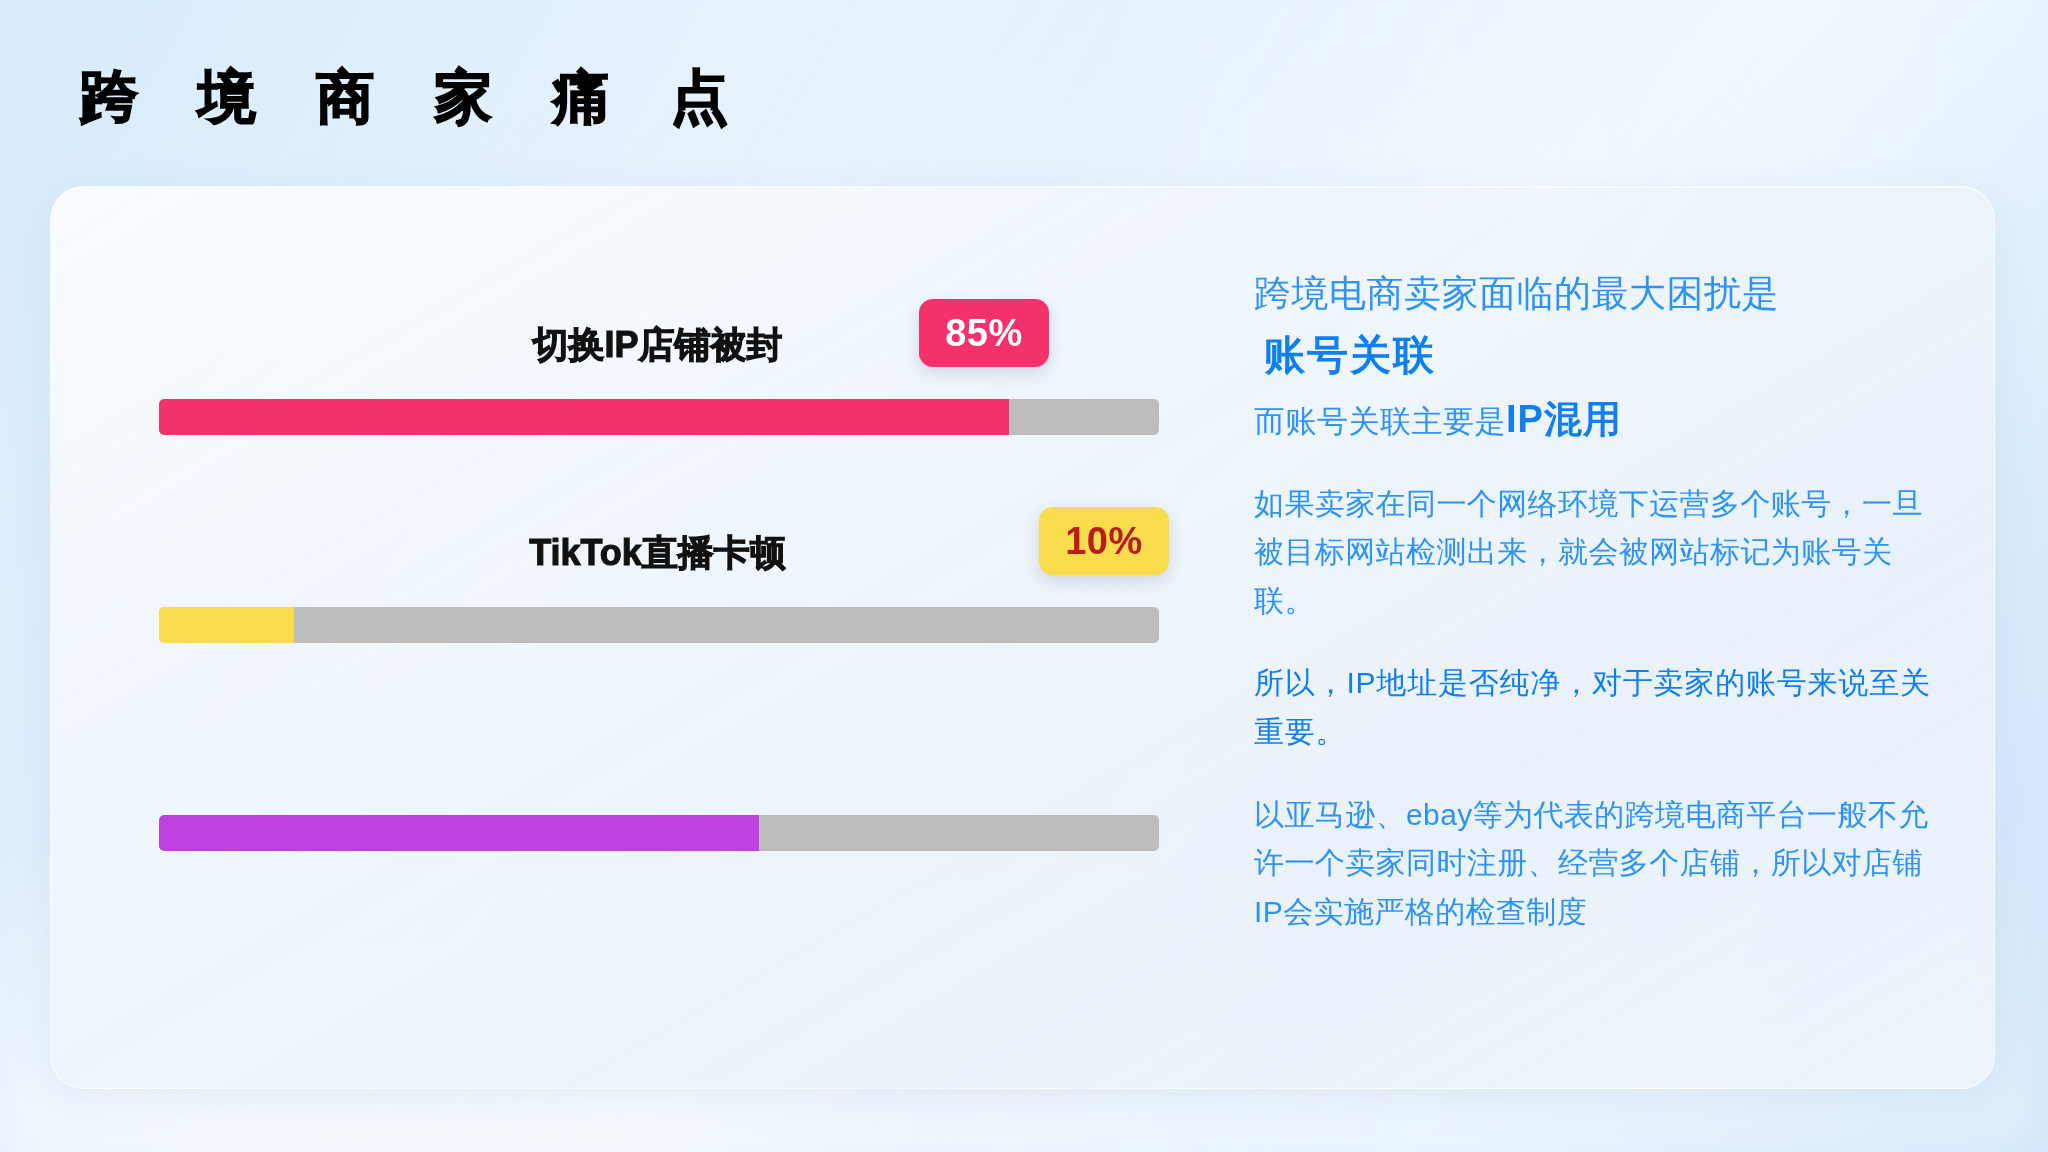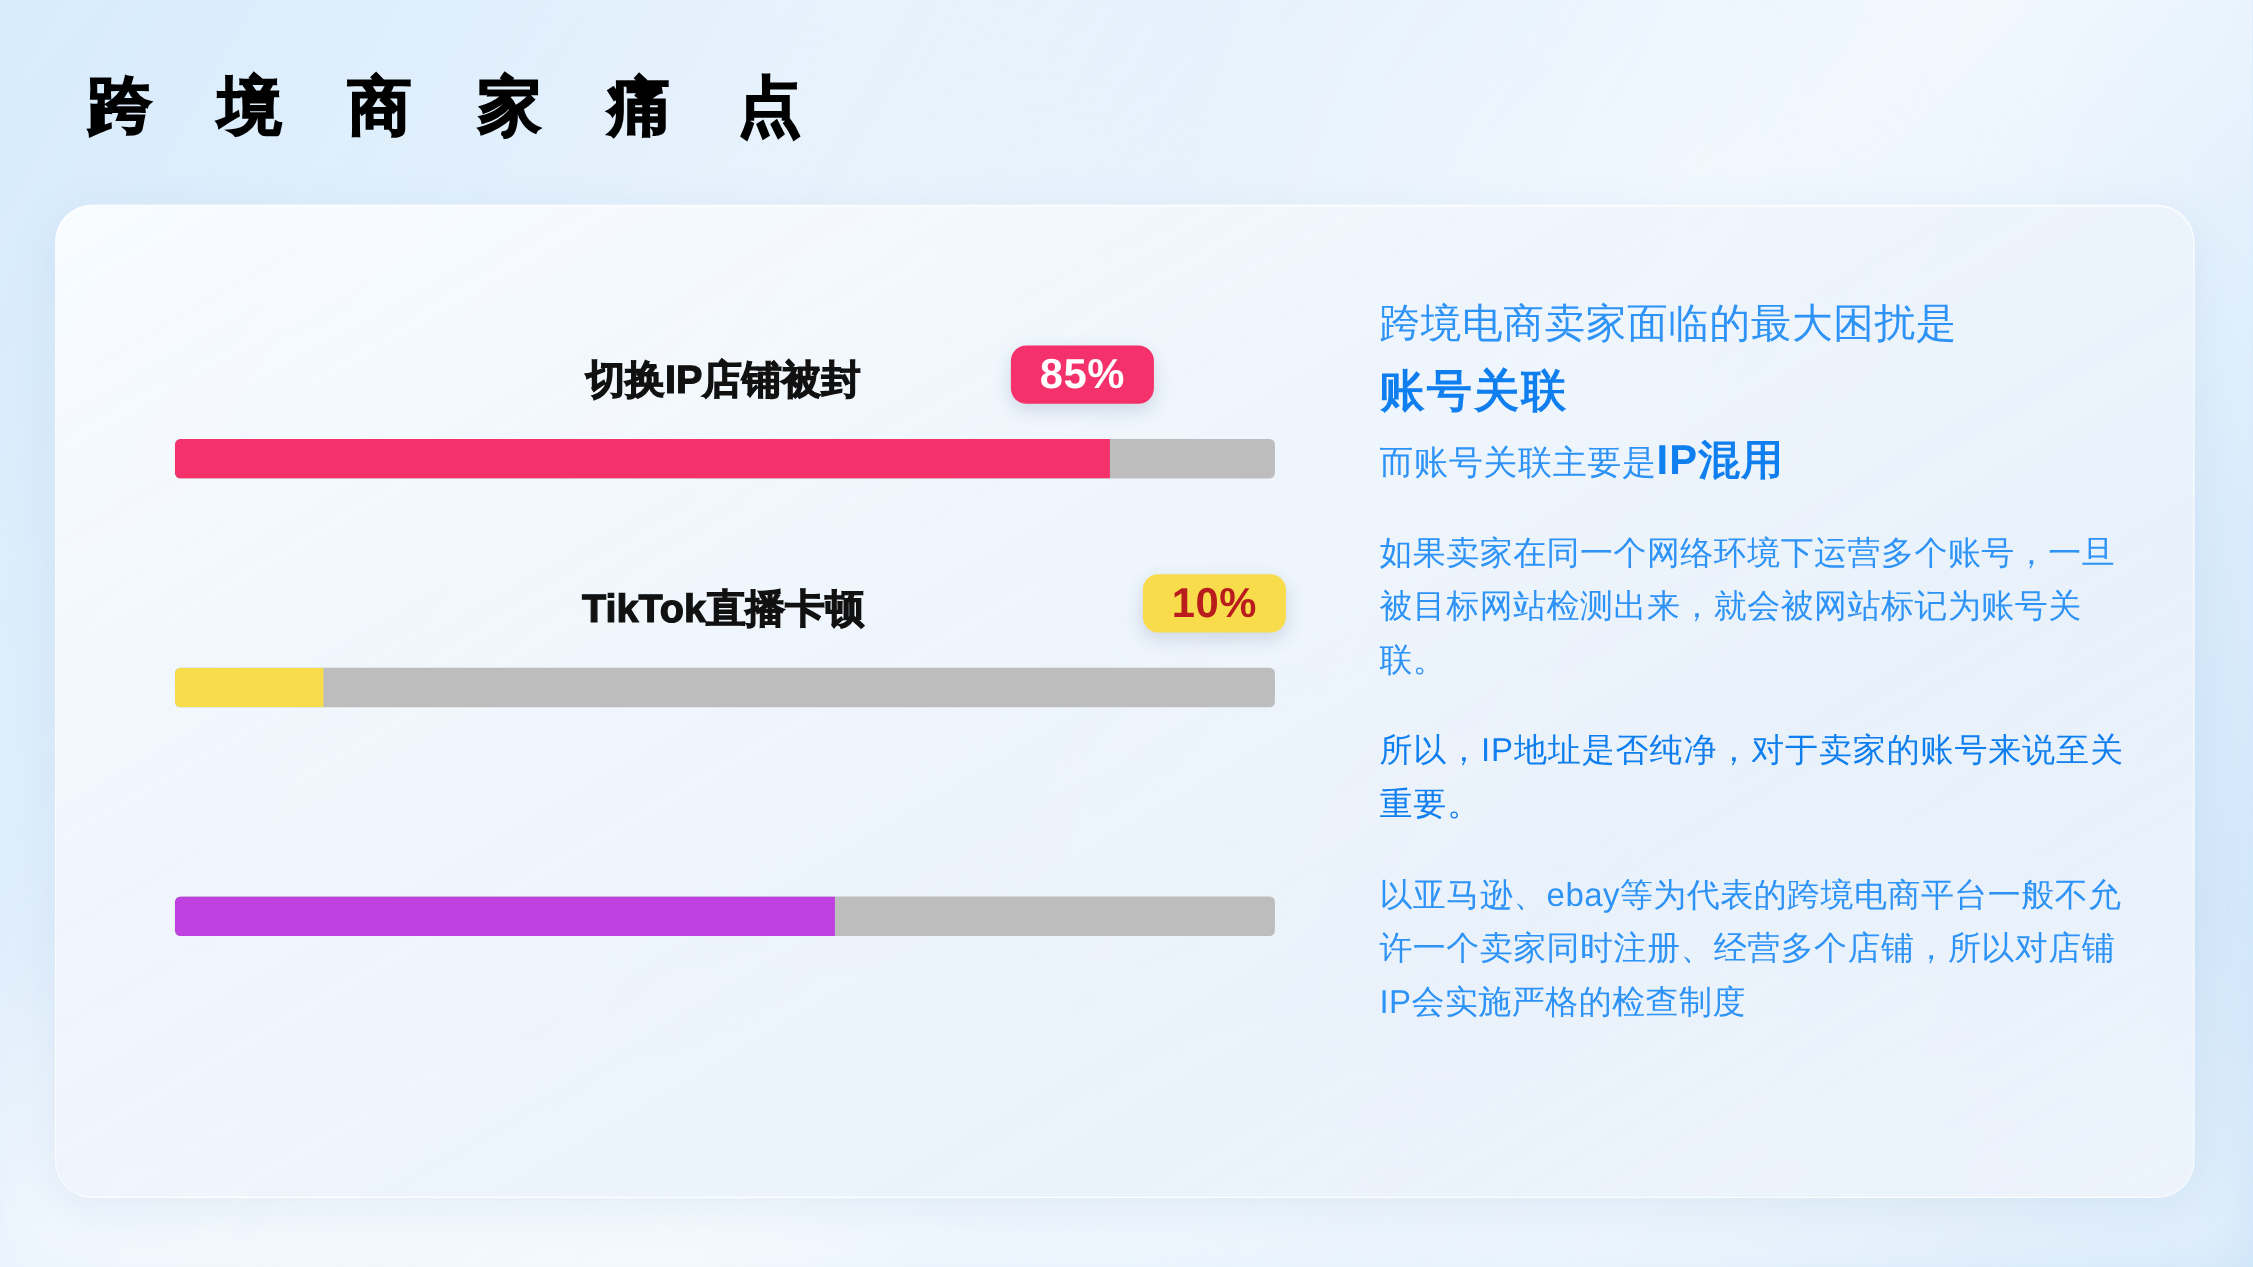--- a/index.html
+++ b/index.html
@@ -105,21 +105,21 @@
     padding-bottom: 4px;
   }
 
   .bar-badge {
     position: absolute;
     bottom: 0px;
     display: inline-flex;
     align-items: center;
     justify-content: center;
     min-width: 130px;
-    height: 53px;
+    height: 68px;
     padding: 0 20px;
     border-radius: 14px;
     color: #ffffff;
     font-size: 38px;
     font-weight: 900;
     line-height: 1;
     letter-spacing: 0.5px;
     box-shadow: 0 6px 16px rgba(60,80,120,0.18);
   }
 
@@ -155,20 +155,21 @@
     margin-bottom: 10px;
   }
 
   .lead-strong {
     font-size: 41px;
     font-weight: 900;
     color: #0f7ff0;
     letter-spacing: 2px;
     line-height: 1.3;
     margin-bottom: 12px;
+    margin-left: 10px;
   }
 
   .lead-mix {
     font-size: 31px;
     color: #2e93f7;
     letter-spacing: 0.5px;
     line-height: 1.35;
     margin-bottom: 34px;
   }
   .lead-mix b {

